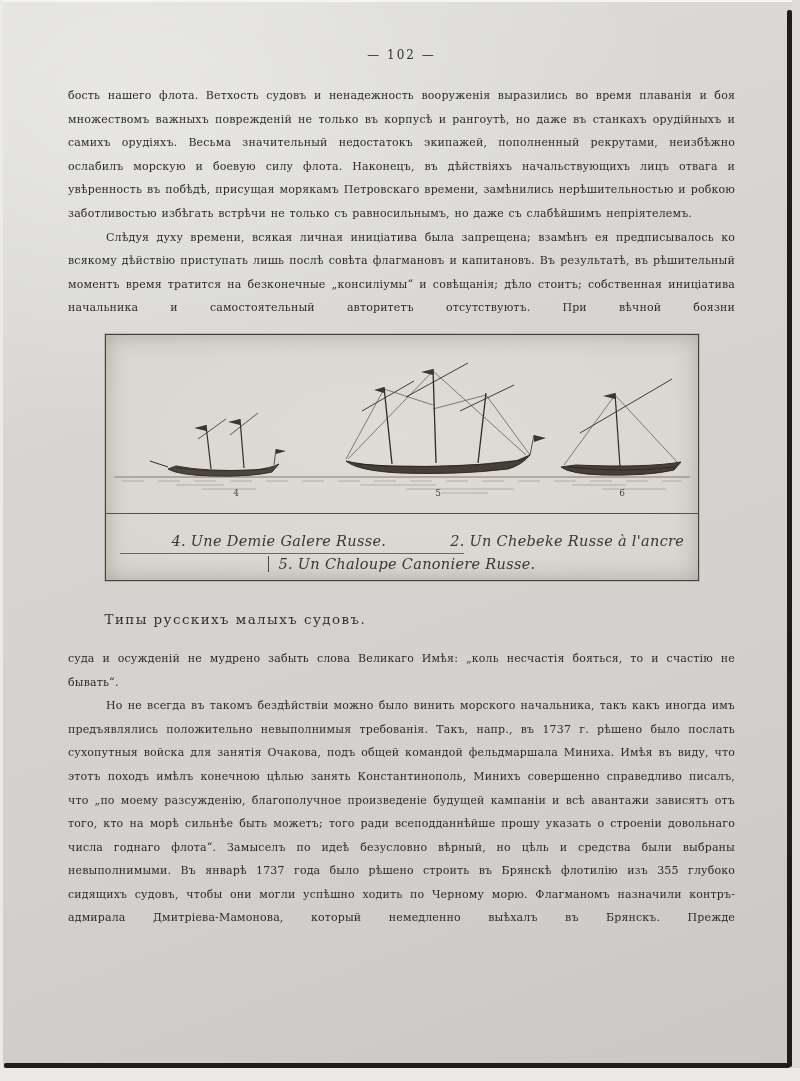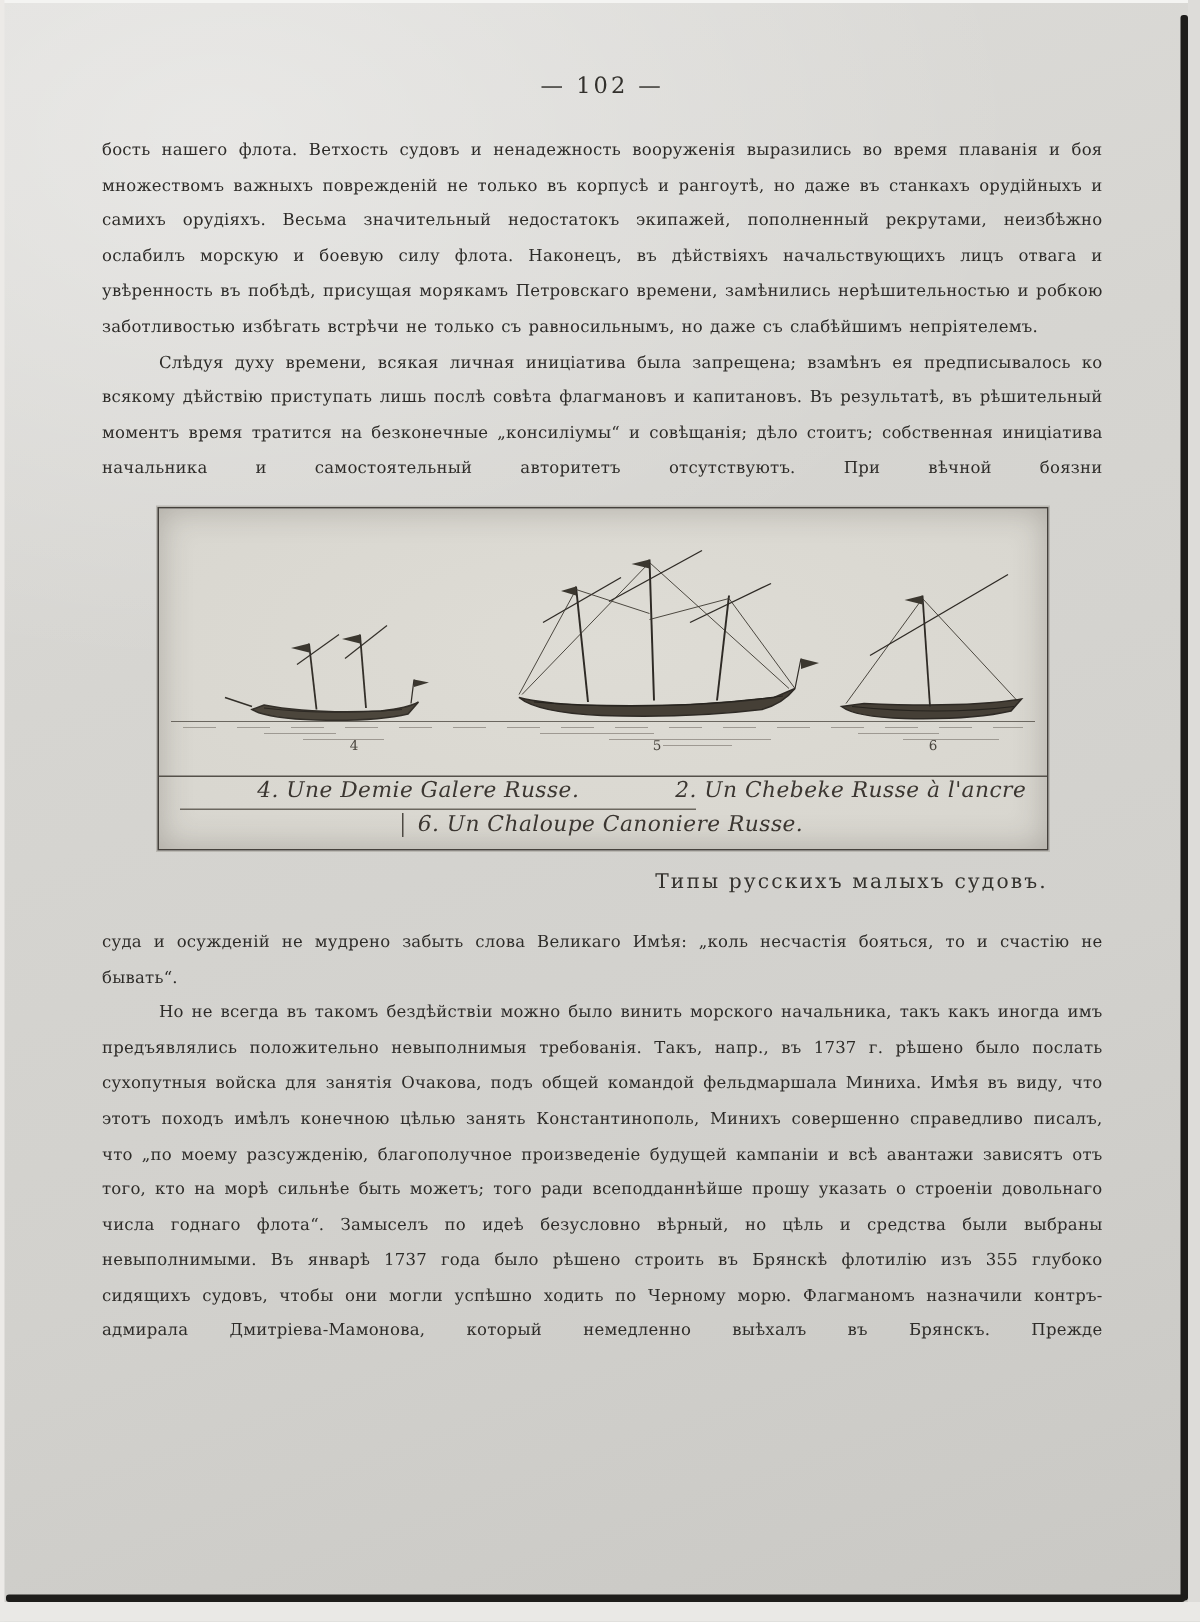--- a/index.html
+++ b/index.html
@@ -26,21 +26,21 @@
 
   .content {
     position:relative;
     padding:0 65px 0 68px;
     color:#2d2b28;
   }
   .page-number {
     padding-top:48px;
     margin-bottom:22px;
     text-align:center;
-    font-size:15px;
+    font-size:12px;
     letter-spacing:2px;
     color:#33312d;
   }
   p.para {
     margin:0;
     font-size:11px;
     line-height:23.6px;
     text-align:justify;
     letter-spacing:0.15px;
     word-spacing:1px;
@@ -54,34 +54,34 @@
   }
   .plate {
     border:1px solid #45413c;
     background:
       radial-gradient(ellipse 700px 300px at 50% 40%, #dedcd5 0%, #d7d5ce 70%, #cfccc4 100%);
     box-shadow: inset 0 0 22px rgba(60,55,45,0.28), 0 0 0 1px #bab8b2;
   }
   .plate svg { display:block; }
   .plate-captions {
     border-top:1px solid #55514a;
-    padding:1px 14px 8px 14px;
+    padding:19px 14px 8px 14px;
     font-style:italic;
     font-size:14.5px;
     color:#3b3631;
     letter-spacing:0.3px;
   }
   .cap-row1 { display:flex; gap:64px; padding-left:52px; white-space:nowrap; }
   .partial-rule { border:0; border-top:1px solid #6b675f; width:61%; margin:4px 0 2px 0; }
   .cap-row2 { padding-left:148px; }
   .cap-row2 .barred { border-left:1px solid #4d4942; padding-left:10px; }
 
   figcaption.fig-caption {
-    margin-top:13px;
-    text-align:right;
+    margin-top:30px;
+    text-align:left;
     font-size:13.5px;
     letter-spacing:1.4px;
     color:#33312d;
   }
 </style>
 </head>
 <body>
 
 <div class="scan">
 
@@ -171,21 +171,21 @@
           </g>
         </svg>
 
         <div class="plate-captions">
           <div class="cap-row1">
             <span>4. Une Demie Galere Russe.</span>
             <span>2. Un Chebeke Russe à l'ancre</span>
           </div>
           <hr class="partial-rule">
           <div class="cap-row2">
-            <span class="barred">6. Un Chaloupe Canoniere Russe.</span>
+            <span class="barred">5. Un Chaloupe Canoniere Russe.</span>
           </div>
         </div>
       </div>
 
       <figcaption class="fig-caption">Типы русскихъ малыхъ судовъ.</figcaption>
     </figure>
 
     <p class="para">суда и осужденій не мудрено забыть слова Великаго Имѣя: „коль несчастія бояться, то и счастію не бывать“.</p>
     <p class="para indent runon">Но не всегда въ такомъ бездѣйствіи можно было винить морского начальника, такъ какъ иногда имъ предъявлялись положительно невыполнимыя требованія. Такъ, напр., въ 1737 г. рѣшено было послать сухопутныя войска для занятія Очакова, подъ общей командой фельдмаршала Миниха. Имѣя въ виду, что этотъ походъ имѣлъ конечною цѣлью занять Константинополь, Минихъ совершенно справедливо писалъ, что „по моему разсужденію, благополучное произведеніе будущей кампаніи и всѣ авантажи зависятъ отъ того, кто на морѣ сильнѣе быть можетъ; того ради всеподданнѣйше прошу указать о строеніи довольнаго числа годнаго флота“. Замыселъ по идеѣ безусловно вѣрный, но цѣль и средства были выбраны невыполнимыми. Въ январѣ 1737 года было рѣшено строить въ Брянскѣ флотилію изъ 355 глубоко сидящихъ судовъ, чтобы они могли успѣшно ходить по Черному морю. Флагманомъ назначили контръ-адмирала Дмитріева-Мамонова, который немедленно выѣхалъ въ Брянскъ. Прежде</p>
 

